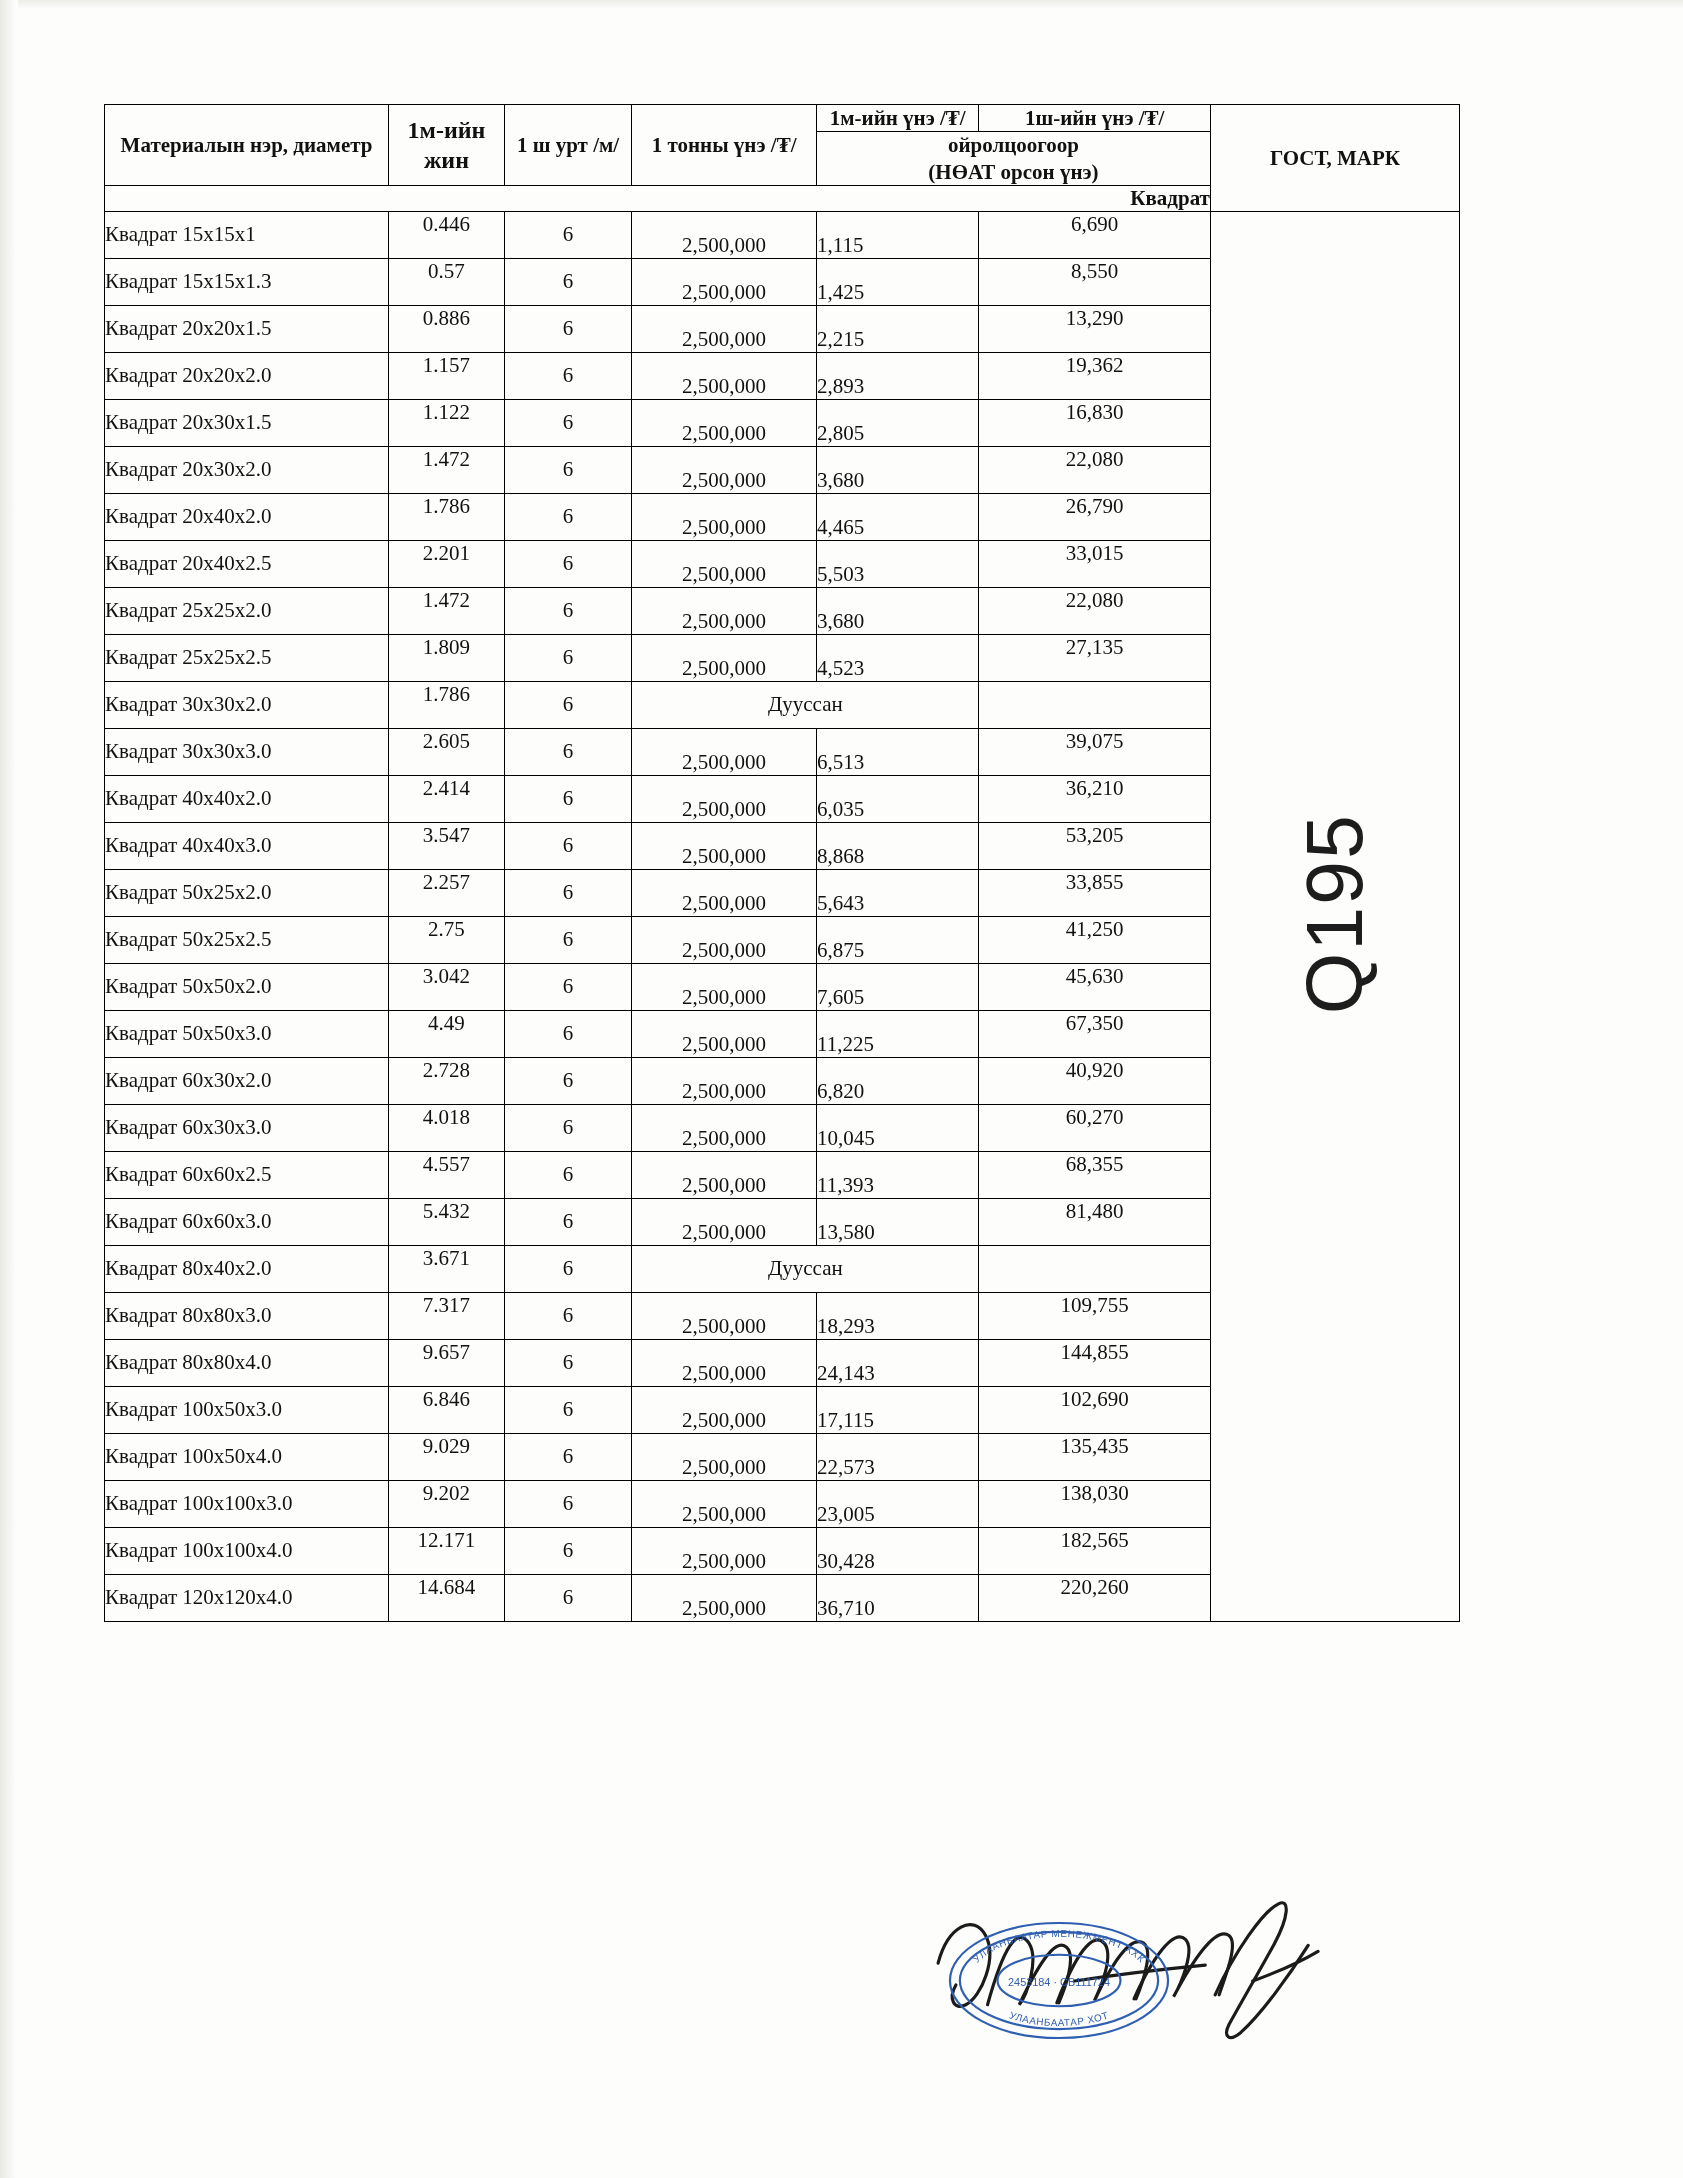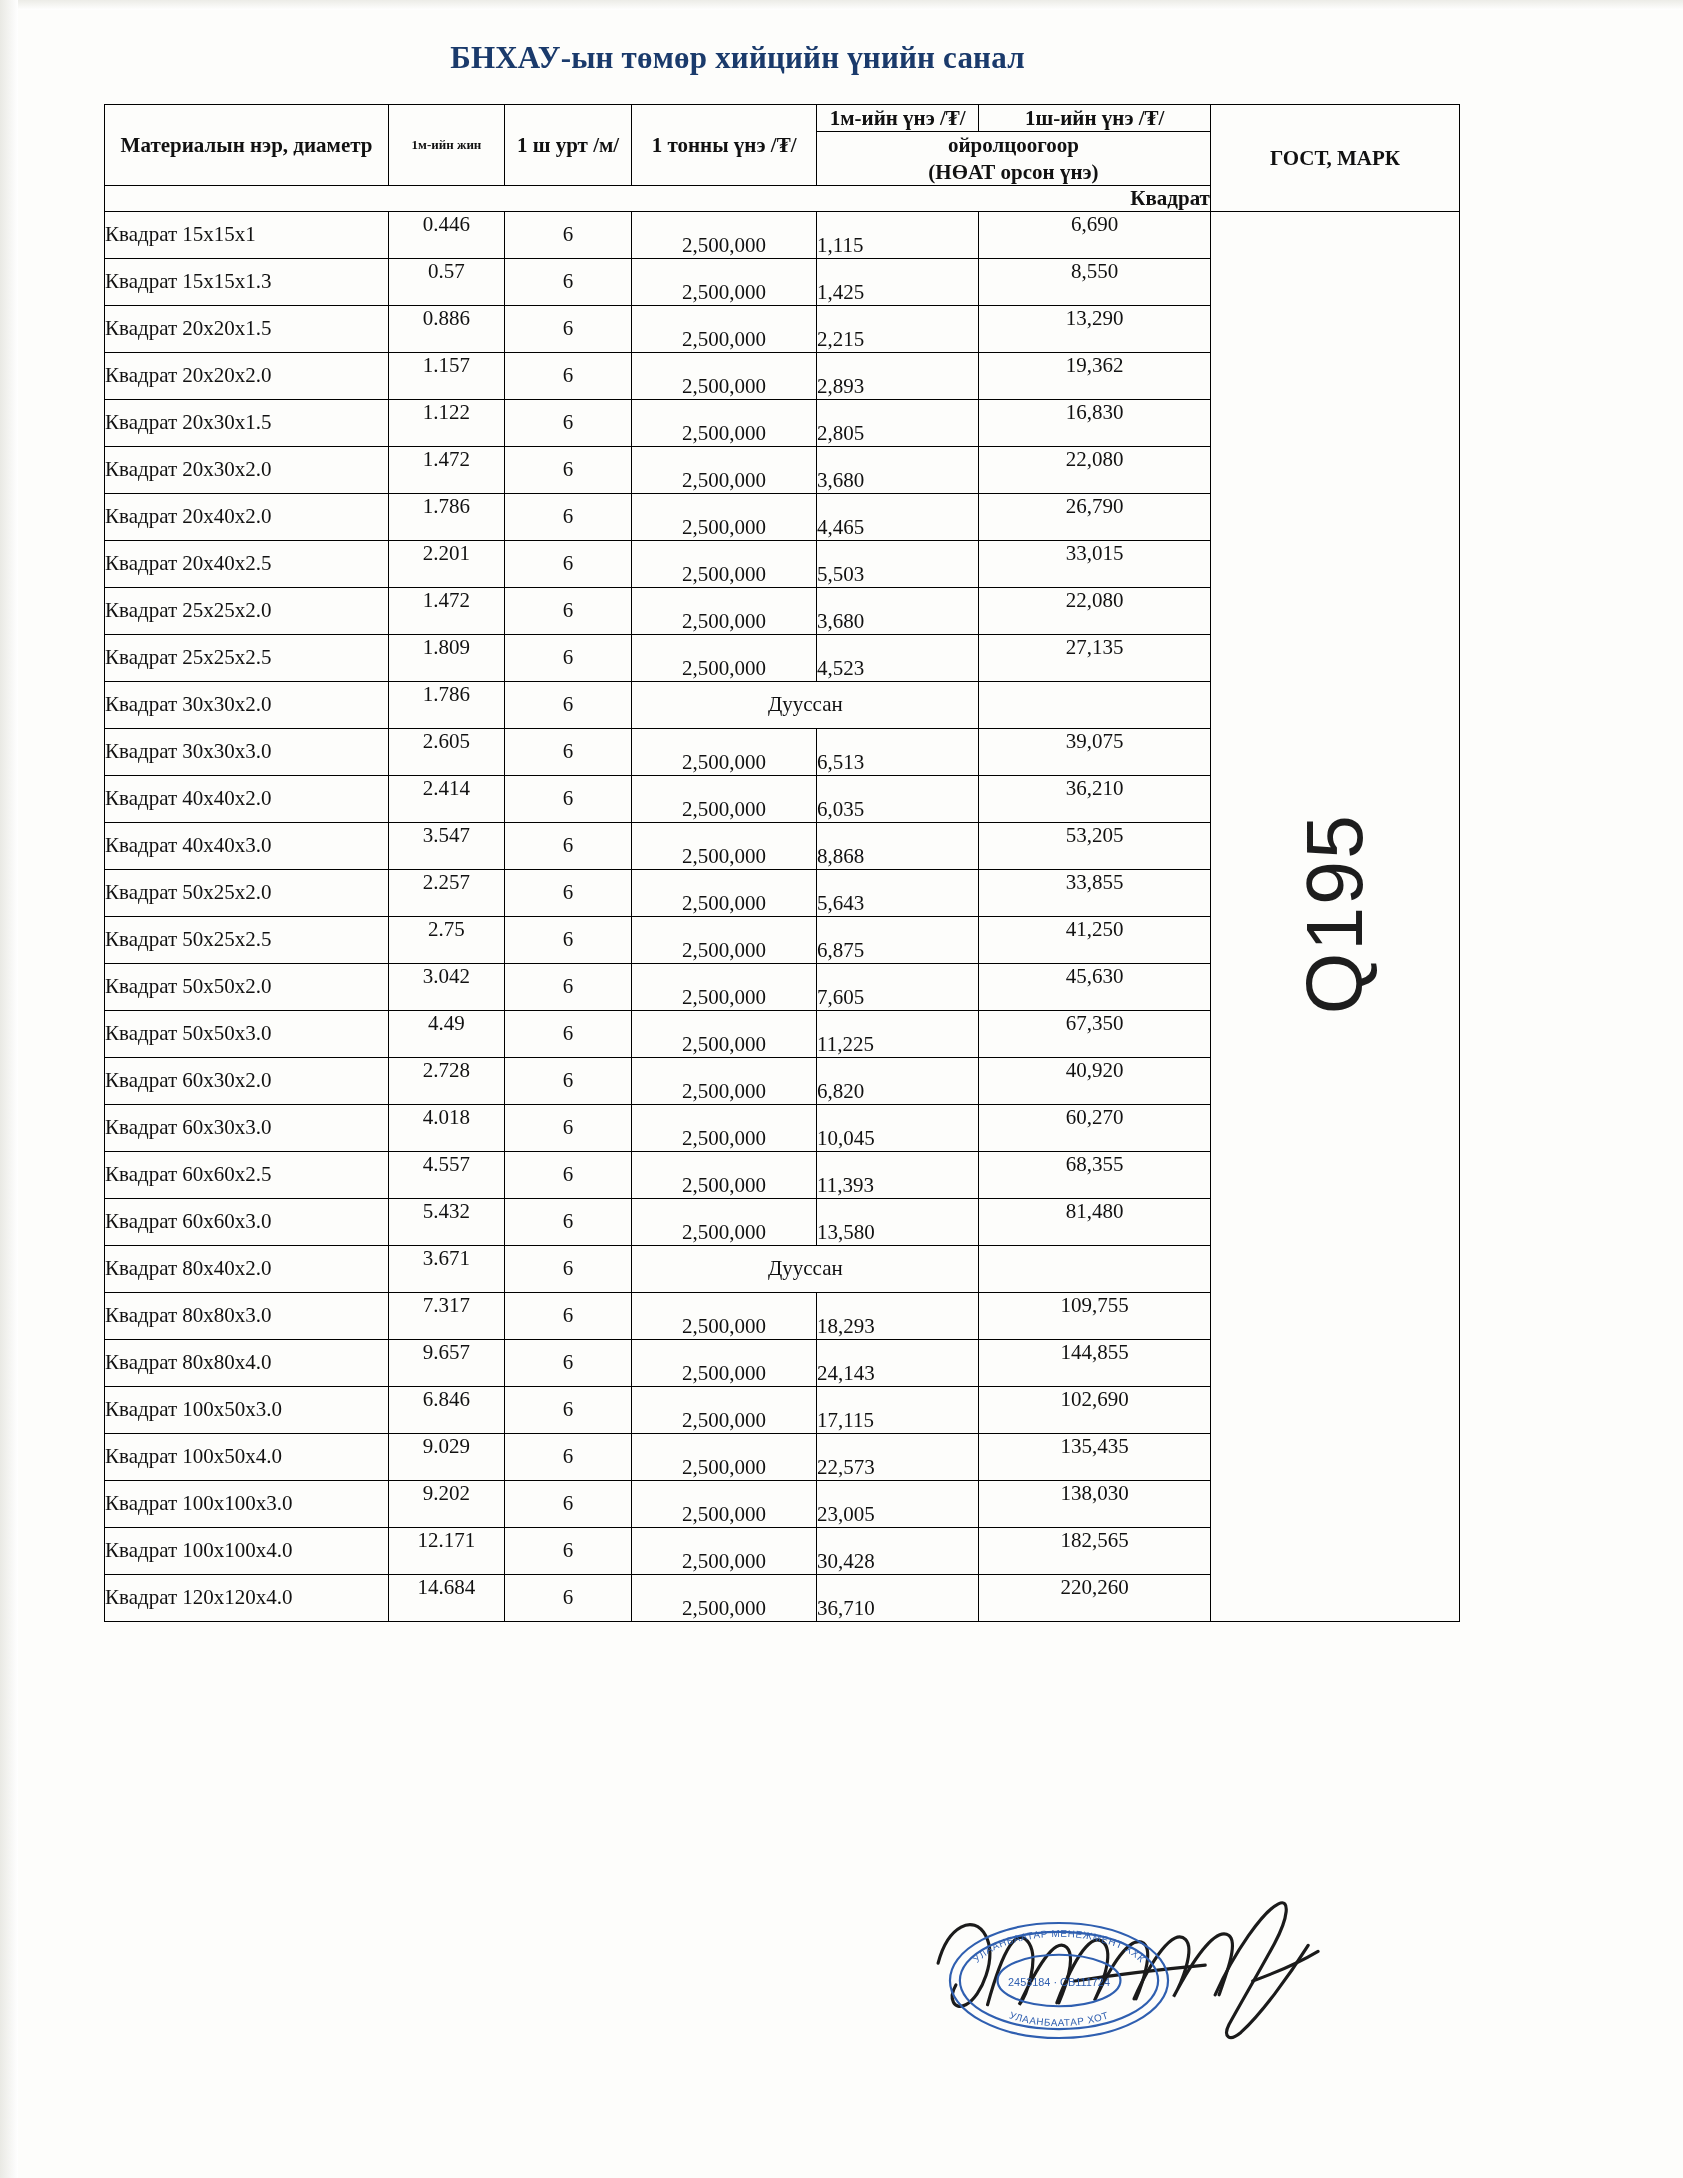--- a/index.html
+++ b/index.html
@@ -51,21 +51,21 @@
   
   .hdr {
     color: #1a3a6b;
     font-weight: bold;
     text-align: center;
     vertical-align: middle;
     font-size: 20px;
     line-height: 1.25;
     padding: 4px 6px;
   }
-  .hdr.small { font-size: 13px; }
+  .hdr.small { font-size: 24px; }
   .hdr-name { font-size: 21px; }
   .section-row td {
     color: #1a3a6b;
     font-weight: bold;
     text-align: right;
     font-size: 21px;
     padding: 5px 0;
   }
   .c-name {
     text-align: left;
@@ -148,21 +148,20 @@
     background: linear-gradient(to bottom, #ececE7, #ffffff);
   }
 </style>
 </head>
 <body>
 
 <div class="page">
   <div class="page-edge-t"></div>
   <div class="page-edge-l"></div>
 
-  <div class="doc-title">БНХАУ-ын төмөр хийцийн үнийн санал</div>
 
   <table class="price-table">
     <colgroup>
       <col style="width:243px">
       <col style="width:99px">
       <col style="width:109px">
       <col style="width:158px">
       <col style="width:139px">
       <col style="width:198px">
       <col style="width:213px">

